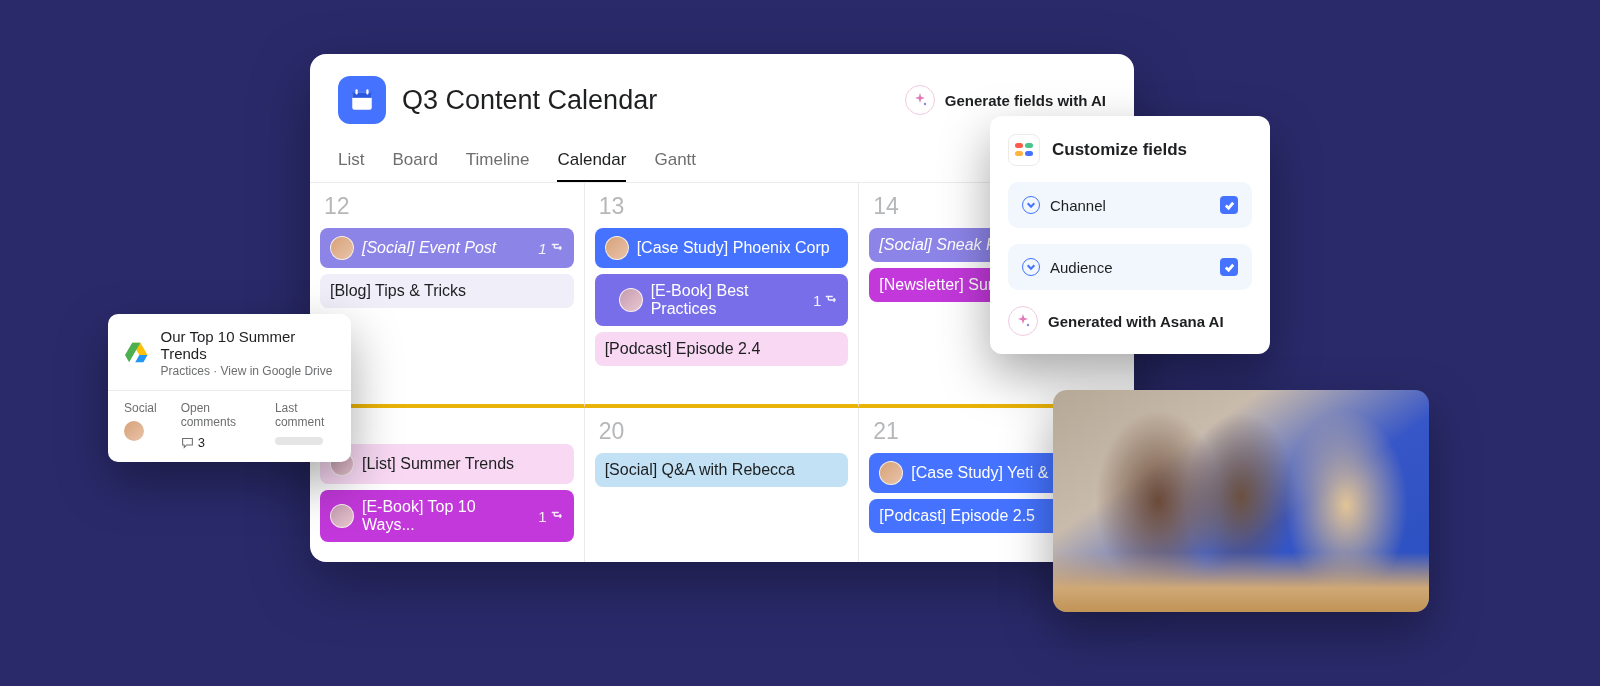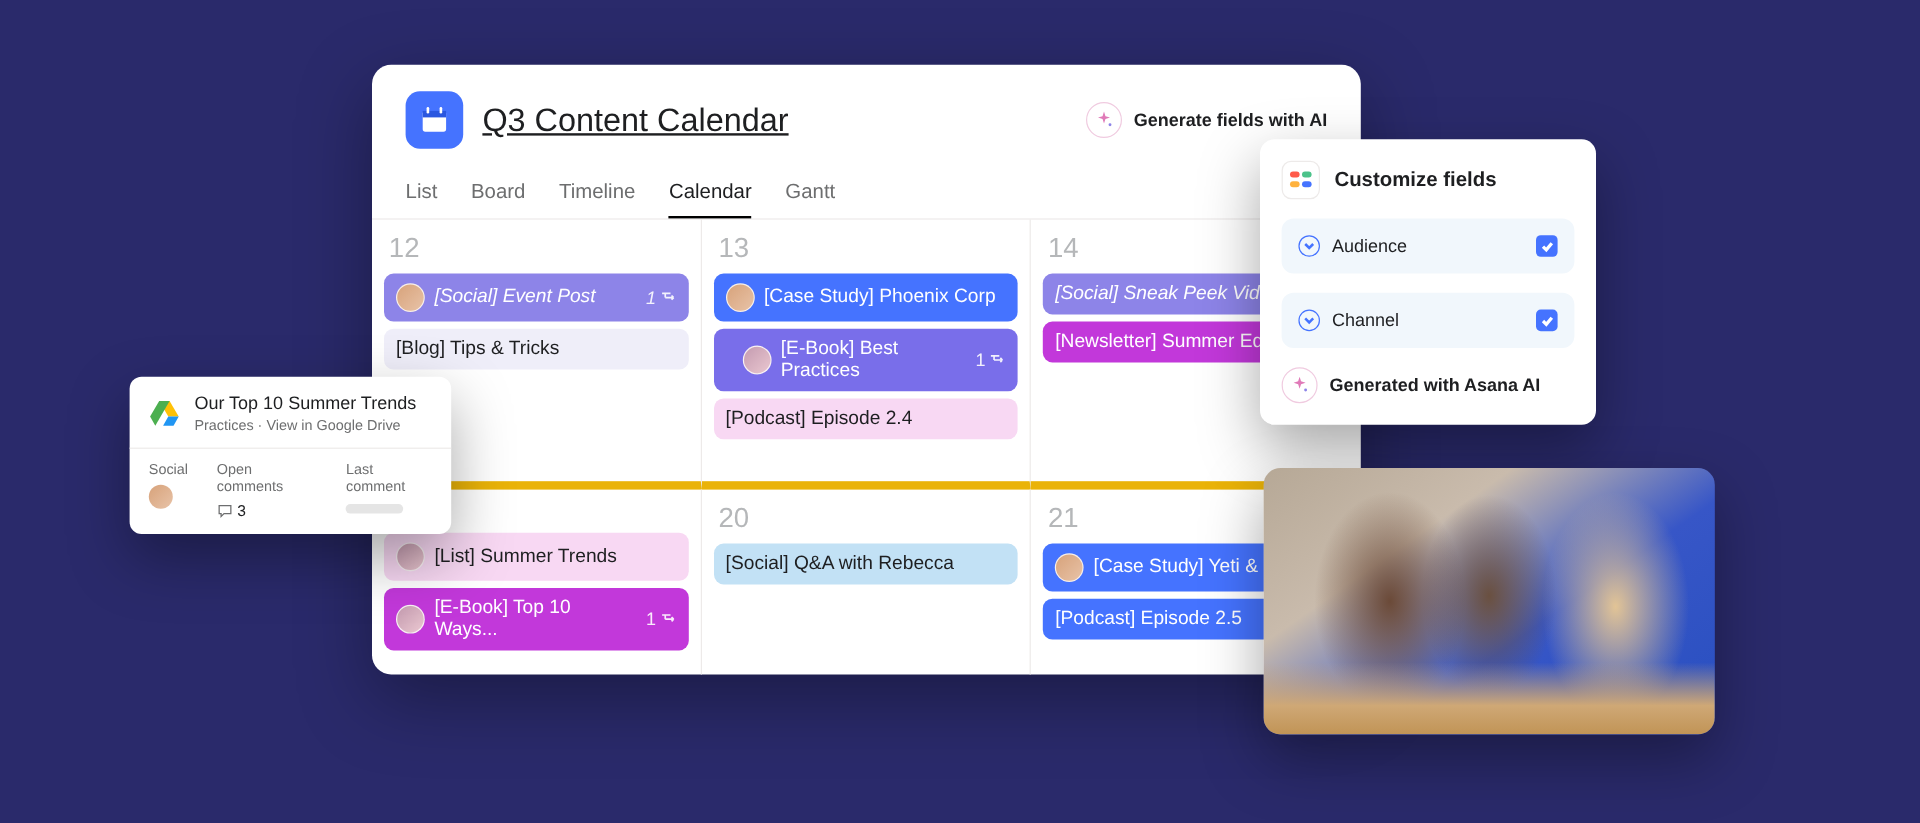--- a/index.html
+++ b/index.html
@@ -26,37 +26,37 @@
   padding: 22px 28px 8px 28px;
 }
 .title-wrap { display: flex; align-items: center; }
 .app-logo {
   width: 48px; height: 48px; border-radius: 12px;
   background: #4573ff;
   display: flex; align-items: center; justify-content: center;
   margin-right: 16px;
 }
 .app-logo svg { width: 26px; height: 26px; fill: #fff; }
-.title { font-size: 27px; font-weight: 500; color: #1e1f21; text-decoration: underline; }
+.title { font-size: 27px; font-weight: 500; color: #1e1f21; }
 .ai-btn { display: flex; align-items: center; font-size: 15px; font-weight: 600; color: #1e1f21; cursor: pointer; }
 .sparkle-circ {
   width: 30px; height: 30px; border-radius: 50%;
   border: 1px solid #f0cbe0;
   display: flex; align-items: center; justify-content: center;
   margin-right: 10px;
 }
 .tabs {
   display: flex; gap: 28px; padding: 8px 28px 0 28px;
   border-bottom: 1px solid #edeae9;
 }
 .tab { font-size: 17px; color: #6d6e6f; padding: 10px 0; cursor: pointer; }
 .tab.active { color: #1e1f21; font-weight: 500; border-bottom: 2px solid #000000; }
 .calendar { display: grid; grid-template-columns: 1fr 1fr 1fr; }
 .cell {
-  border-right: 1px solid #edeae9; border-bottom: 7px solid #eab308;
+  border-right: 1px solid #edeae9; border-bottom: 4px solid #eab308;
   padding: 10px; min-height: 225px;
 }
 .cell:nth-child(3n) { border-right: none; }
 .date { font-size: 23px; color: #b5b7b9; font-weight: 400; margin: 0 0 8px 4px; }
 .task {
   display: flex; align-items: center; gap: 8px;
   border-radius: 8px; padding: 8px 10px; margin-bottom: 6px;
   font-size: 16px; color: #fff; cursor: pointer;
 }
 .task.purple { background: #8d84e8; font-style: italic; }
@@ -73,38 +73,38 @@
   flex-shrink: 0; border: 1.5px solid rgba(255,255,255,0.8);
   display: inline-block;
 }
 .avatar.f { background: linear-gradient(135deg,#c49bb0,#eac7d0); }
 .sub-count { font-size: 15px; opacity: 0.9; margin-left: auto; display: flex; align-items: center; gap: 3px; }
 .sub-count svg { width: 14px; height: 14px; }
 
 
 .gdoc-card {
   position: absolute; left: 108px; top: 314px;
-  width: 268px; background: #fff; border-radius: 10px;
+  width: 243px; background: #fff; border-radius: 10px;
   box-shadow: 0 20px 50px rgba(0,0,0,0.35);
   padding: 14px 16px 12px 16px;
 }
 .gdoc-top { display: flex; align-items: center; gap: 12px; }
 .gdrive-icon { width: 26px; height: 26px; }
 .gdoc-title { font-size: 15px; font-weight: 500; color: #1e1f21; }
 .gdoc-sub { font-size: 12px; color: #6d6e6f; margin-top: 2px; }
 .gdoc-divider { height: 1px; background: #edeae9; margin: 12px -16px 10px -16px; }
 .gdoc-meta { display: flex; gap: 24px; }
 .gdoc-col { font-size: 12px; color: #6d6e6f; }
 .gdoc-col .val { margin-top: 6px; display: flex; align-items: center; gap: 4px; color: #1e1f21; font-size: 13px; }
 .gdoc-col .bar { display: inline-block; width: 48px; height: 8px; background: #e5e5e5; border-radius: 4px; margin-top:8px; }
 .owner-avatar { width: 20px; height: 20px; border-radius:50%; background: linear-gradient(135deg,#d7a27a,#e8c3a8); }
 
 
 .custom-panel {
-  position: absolute; left: 1050px; top: 116px;
+  position: absolute; left: 990px; top: 116px;
   width: 280px; background: #fff; border-radius: 12px;
   box-shadow: 0 20px 50px rgba(0,0,0,0.35);
   padding: 18px;
 }
 .custom-head { display: flex; align-items: center; gap: 12px; margin-bottom: 16px; }
 .custom-head .logo {
   width: 32px; height: 32px; border-radius: 8px;
   border: 1px solid #edeae9;
   display:flex; align-items:center; justify-content:center;
 }
@@ -327,35 +327,35 @@
     </div>
     <div class="custom-title">Customize fields</div>
   </div>
 
   <div class="field-row">
     <span class="circ">
         <svg viewBox="0 0 12 12">
           <path d="M2 4l4 4 4-4"></path>
         </svg>
       </span>
-    <span class="label">Audience</span>
+    <span class="label">Channel</span>
     <span class="check">
         <svg viewBox="0 0 12 12">
           <path d="M2 6l3 3 5-6"></path>
         </svg>
       </span>
   </div>
 
   <div class="field-row">
     <span class="circ">
         <svg viewBox="0 0 12 12">
           <path d="M2 4l4 4 4-4"></path>
         </svg>
       </span>
-    <span class="label">Channel</span>
+    <span class="label">Audience</span>
     <span class="check">
         <svg viewBox="0 0 12 12">
           <path d="M2 6l3 3 5-6"></path>
         </svg>
       </span>
   </div>
 
   <div class="gen-row">
     <span class="sparkle-circ">
       <svg width="16" height="16" viewBox="0 0 16 16">

